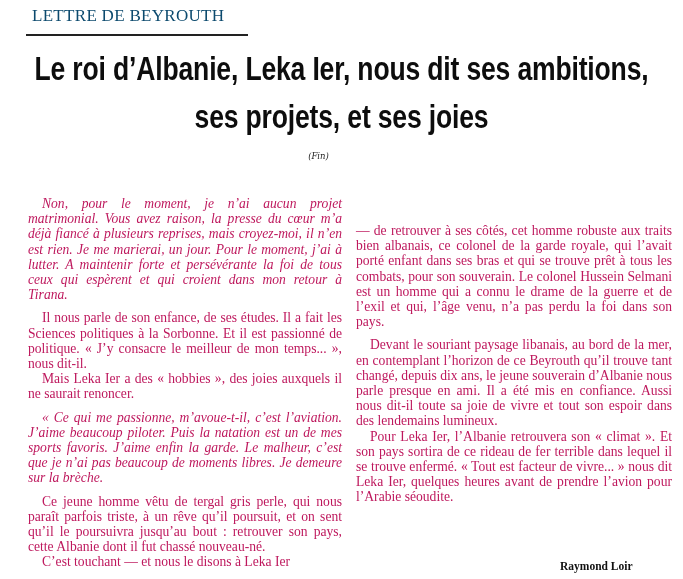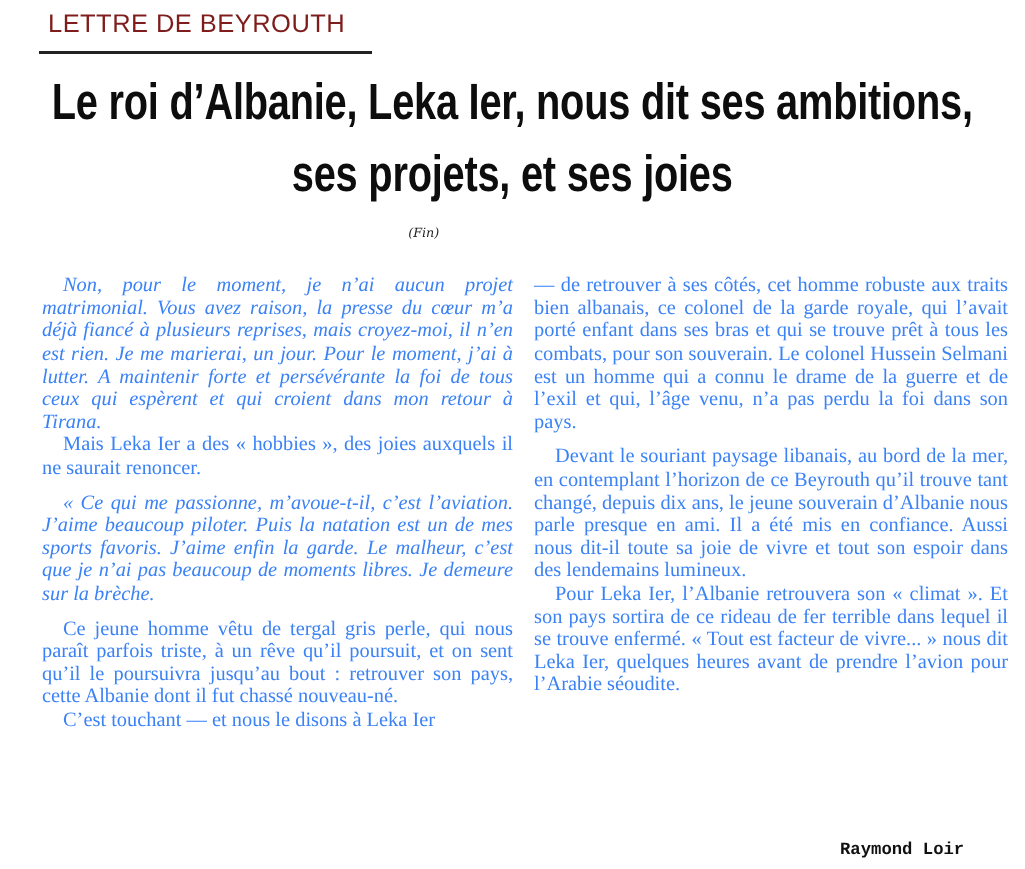--- a/index.html
+++ b/index.html
@@ -4,56 +4,56 @@
 <style>
   html, body { margin: 0; padding: 0; }
   body {
     width: 683px; height: 579px; overflow: hidden;
     background: #ffffff; color: #1a1a1a;
     position: relative;
     font-family: "DejaVu Serif", "Liberation Serif", serif;
   }
   .kicker {
     position: absolute; left: 32px; top: 6px;
-    font-family: Liberation Sans, sans-serif;
-    font-size: 17px; letter-spacing: 0.3px; color: #7f1d1d;
+    font-family: Liberation Serif, serif;
+    font-size: 17px; letter-spacing: 0.3px; color: #0c4a6e;
   }
   .kicker-rule {
     position: absolute; left: 26px; top: 34px; width: 222px; height: 2px;
     background: #222;
   }
   .headline {
     position: absolute; left: 0; top: 44px; width: 683px;
     text-align: center;
     font-family: "Liberation Sans", "DejaVu Sans", sans-serif;
     font-weight: bold; font-size: 34px; line-height: 48px;
     transform: scaleX(0.78); transform-origin: center top;
     color: #0d0d0d; letter-spacing: -0.2px;
   }
   .headline .l1 { display: block; white-space: nowrap; margin-left: -110px; margin-right: -110px; }
   .headline .l2 { display: block; white-space: nowrap; }
   .fin {
     position: absolute; left: 0; width: 565px; top: 151px;
-    text-align: center; font-style: italic; font-size: 8.5px; color: #222;
+    text-align: center; font-style: italic; font-size: 8.5px; color: #222; padding-left: 36px;
   }
   .col {
-    position: absolute; top: 182px;
+    position: absolute; top: 196px;
     font-family: "Liberation Serif", "DejaVu Serif", serif;
     font-size: 13.6px; line-height: 15.2px;
-    text-align: justify; color: #3b82f6;
+    text-align: justify; color: #be185d;
   }
   .col-left { left: 28px; width: 314px; }
-  .col-right { left: 356px; width: 316px; }
+  .col-right { left: 356px; width: 316px; margin-top: 27px; }
   .col p { margin: 0; text-indent: 14px; }
   .col p.gap { margin-top: 8px; }
   .col p.it { font-style: italic; }
   .col p.noindent { text-indent: 0; }
   .sig {
     position: absolute; left: 560px; top: 560px;
-    font-family: Liberation Mono, monospace;
+    font-family: Liberation Serif, serif;
     font-weight: bold; font-size: 11.5px; color: #111;
   }
   .col-divider {
     position: absolute; left: 349px; top: 178px; width: 0; height: 398px;
   }
 </style>
 </head>
 <body>
 
 <div>
@@ -62,20 +62,21 @@
 
   <h1 class="headline" style="margin:0;">
     <span class="l1">Le roi d’Albanie, Leka Ier, nous dit ses ambitions,</span>
     <span class="l2">ses projets, et ses joies</span>
   </h1>
 
   <div class="fin">(Fin)</div>
 
   <div class="col col-left">
     <p class="it">Non, pour le moment, je n’ai aucun projet matrimonial. Vous avez raison, la presse du cœur m’a déjà fiancé à plusieurs reprises, mais croyez-moi, il n’en est rien. Je me marierai, un jour. Pour le moment, j’ai à lutter. A maintenir forte et persévérante la foi de tous ceux qui espèrent et qui croient dans mon retour à Tirana.</p>
+    <p class="gap">Il nous parle de son enfance, de ses études. Il a fait les Sciences politiques à la Sorbonne. Et il est passionné de politique. « J’y consacre le meilleur de mon temps... », nous dit-il.</p>
     <p>Mais Leka Ier a des « hobbies », des joies auxquels il ne saurait renoncer.</p>
     <p class="gap it">« Ce qui me passionne, m’avoue-t-il, c’est l’aviation. J’aime beaucoup piloter. Puis la natation est un de mes sports favoris. J’aime enfin la garde. Le malheur, c’est que je n’ai pas beaucoup de moments libres. Je demeure sur la brèche.</p>
     <p class="gap">Ce jeune homme vêtu de tergal gris perle, qui nous paraît parfois triste, à un rêve qu’il poursuit, et on sent qu’il le poursuivra jusqu’au bout : retrouver son pays, cette Albanie dont il fut chassé nouveau-né.</p>
     <p>C’est touchant — et nous le disons à Leka Ier</p>
   </div>
 
   <div class="col-divider"></div>
 
   <div class="col col-right">
     <p class="noindent">— de retrouver à ses côtés, cet homme robuste aux traits bien albanais, ce colonel de la garde royale, qui l’avait porté enfant dans ses bras et qui se trouve prêt à tous les combats, pour son souverain. Le colonel Hussein Selmani est un homme qui a connu le drame de la guerre et de l’exil et qui, l’âge venu, n’a pas perdu la foi dans son pays.</p>

